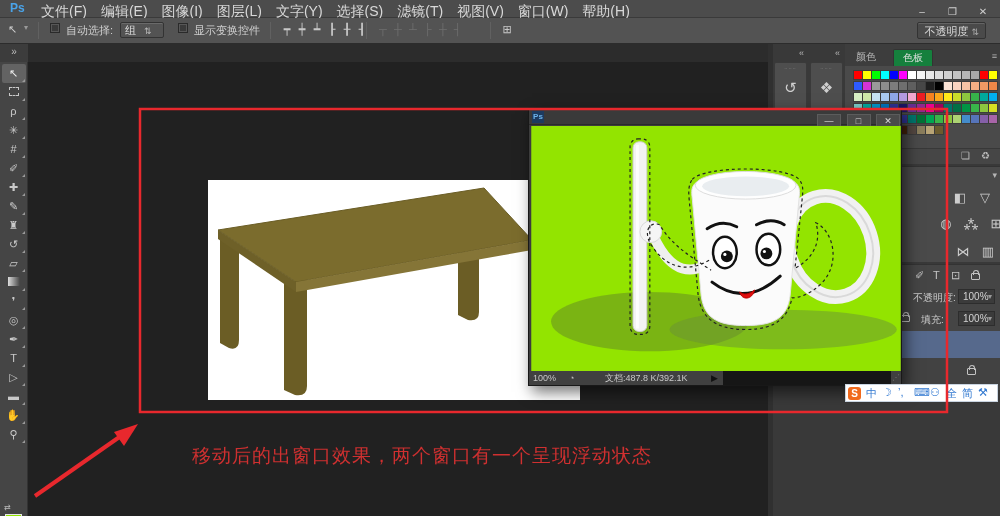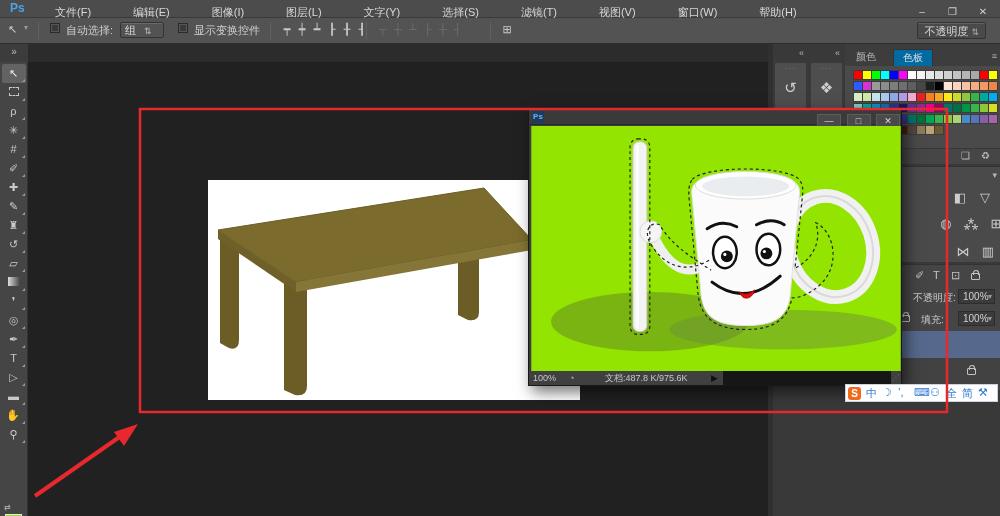--- a/index.html
+++ b/index.html
@@ -4,21 +4,21 @@
 <style>
   * { margin:0; padding:0; box-sizing:border-box; }
   html,body { width:1000px; height:516px; overflow:hidden; background:#222; font-family:"Liberation Sans", sans-serif; }
   .abs { position:absolute; }
   #stage { position:relative; width:1000px; height:516px; background:#242424; }
 
   
   #titlebar { left:0; top:0; width:1000px; height:18px; background:#4c4c4c; border-bottom:1px solid #3a3a3a; }
   #ps-logo { left:10px; top:1px; color:#4aa3e8; font-weight:bold; font-size:12px; }
   #menu-items { left:34px; top:2px; }
-  .menu-item { display:inline-block; margin:0 21px; font-size:11px; color:#d8d8d8; }
+  .menu-item { display:inline-block; margin:0 7px; font-size:14px; color:#d8d8d8; }
   #win-controls { right:4px; top:1px; }
   .win-btn { display:inline-block; width:26px; text-align:center; color:#cfcfcf; font-size:10px; }
 
   #optionsbar { left:0; top:18px; width:1000px; height:26px; background:#535353; border-bottom:1px solid #2c2c2c; color:#cfcfcf; font-size:11px; }
   .ob { position:absolute; top:5px; }
   .sep { position:absolute; top:4px; width:1px; height:17px; background:#444; border-right:1px solid #616161; }
   .checkbox { display:inline-block; width:10px; height:10px; background:#3a3a3a; border:1px solid #2a2a2a; box-shadow:inset 0 0 0 1px #575757; vertical-align:-1px; }
   .combo { display:inline-block; background:#535353; border:1px solid #333; border-radius:2px; padding:0 4px; height:16px; line-height:15px; color:#ddd; box-shadow:inset 0 1px 0 #6a6a6a; }
   .combo .arr { color:#bbb; font-size:9px; margin-left:8px; }
   .ai { display:inline-block; width:14px; text-align:center; color:#c8c8c8; font-size:11px; margin-right:1px; }
@@ -49,21 +49,21 @@
   #dock { left:768px; top:44px; width:232px; height:472px; background:#393939; }
   #dock-strip { left:768px; top:44px; width:5px; height:472px; background:#303030; }
   .dock-col-hd { position:absolute; width:33px; height:12px; color:#b5b5b5; font-size:9px; text-align:right; padding-right:3px; }
   .dock-btn { position:absolute; width:33px; height:50px; background:#4e4e4e; border:1px solid #3a3a3a; border-radius:2px; color:#cfcfcf; text-align:center; }
   .dock-btn .grip { display:block; font-size:6px; color:#7c7c7c; letter-spacing:1px; line-height:8px; }
   .dock-btn .g { font-size:15px; line-height:34px; }
 
   .panel { position:absolute; background:#474747; }
   #panel-tabs { left:845px; top:44px; width:155px; height:22px; background:#3d3d3d; }
   .ptab { position:absolute; top:5px; height:17px; line-height:16px; font-size:10px; color:#b8b8b8; padding:0 9px; }
-  .ptab.active { background:#0369a1; color:#e2e2e2; border:1px solid #333; border-bottom:none; border-radius:2px 2px 0 0; }
+  .ptab.active { background:#15803d; color:#e2e2e2; border:1px solid #333; border-bottom:none; border-radius:2px 2px 0 0; }
   #panel-menu { position:absolute; right:3px; top:7px; color:#b5b5b5; font-size:9px; }
 
   #swatches-body { left:845px; top:66px; width:155px; height:82px; background:#4a4a4a; }
   #swatch-grid { position:absolute; left:9px; top:5px; width:145px; }
   .sw { float:left; width:8px; height:8px; margin:0 1px 3px 0; box-shadow:0 0 0 1px #3c3c3c; }
   #swatch-footer { left:845px; top:148px; width:155px; height:16px; background:#464646; border-top:1px solid #383838; color:#b9b9b9; font-size:10px; }
   #swatch-footer span { position:absolute; top:1px; }
 
   #panel-adjust { left:845px; top:166px; width:155px; height:96px; background:#4a4a4a; border-top:1px solid #333; }
   .adj { position:absolute; width:20px; height:18px; color:#cdcdcd; font-size:13px; text-align:center; line-height:18px; }
@@ -365,34 +365,35 @@
         <g fill="none" stroke="#222" stroke-width="1.2" stroke-dasharray="3 3">
           <rect x="100" y="13" width="20" height="198" rx="8"></rect>
           <path d="M163,54 C176,40 258,40 271,54 C276,60 275,66 274,76 L267,144 C286,134 294,116 288,98 C306,106 314,140 293,160 C283,170 271,174 264,174 C260,192 250,206 217,206 C184,206 172,192 169,172 L160,76 C159,66 159,60 163,54 Z"></path>
           <path d="M180,136 C156,150 134,142 120,118 C114,106 120,96 130,100 C142,120 158,130 182,146"></path>
         </g>
       </svg>
     </div>
     <div id="fw-status">
       <span id="fw-zoom">100%</span>
       <span id="fw-clock">◔</span>
-      <span id="fw-doc">文档:487.8 K/975.6K</span>
+      <span id="fw-doc">文档:487.8 K/392.1K</span>
       <span id="fw-play">▶</span>
       <span id="fw-black"></span>
       <span id="fw-grip">⋰</span>
     </div>
   </div>
 
   <div id="ime-bar" class="abs">
     <span id="ime-logo">S</span>
     <span id="ime-icons"><span class="ime-ico" style="left: 20px;">中</span><span class="ime-ico" style="left: 36px;">☽</span><span class="ime-ico" style="left: 52px;">’,</span><span class="ime-ico" style="left: 68px;">⌨</span><span class="ime-ico" style="left: 84px;">⚇</span><span class="ime-ico" style="left: 100px;">全</span><span class="ime-ico" style="left: 116px;">简</span><span class="ime-ico" style="left: 132px;">⚒</span></span>
   </div>
 
   <svg id="anno" class="abs" width="1000" height="516" viewBox="0 0 1000 516">
     <rect x="140" y="109" width="807" height="303" fill="none" stroke="#e8282d" stroke-width="2.5"></rect>
     <line x1="35" y1="496" x2="128" y2="431" stroke="#e8282d" stroke-width="4"></line>
     <polygon points="138,424 114,432 124,446" fill="#e8282d"></polygon>
   </svg>
+  <div id="anno-text">移动后的出窗口效果，两个窗口有一个呈现浮动状态</div>
 
 <div class="dock-btn" style="left: 774px; top: 62px;"><span class="grip">‥‥‥</span><span class="g">↺</span></div>
     <div class="dock-btn" style="left: 810px; top: 62px;"><span class="grip">‥‥‥</span><span class="g">❖</span></div>
     <div class="dock-btn" style="left: 810px; top: 116px;"><span class="grip">‥‥‥</span><span class="g">Al</span></div>
   </div>
 
 </body></html>

